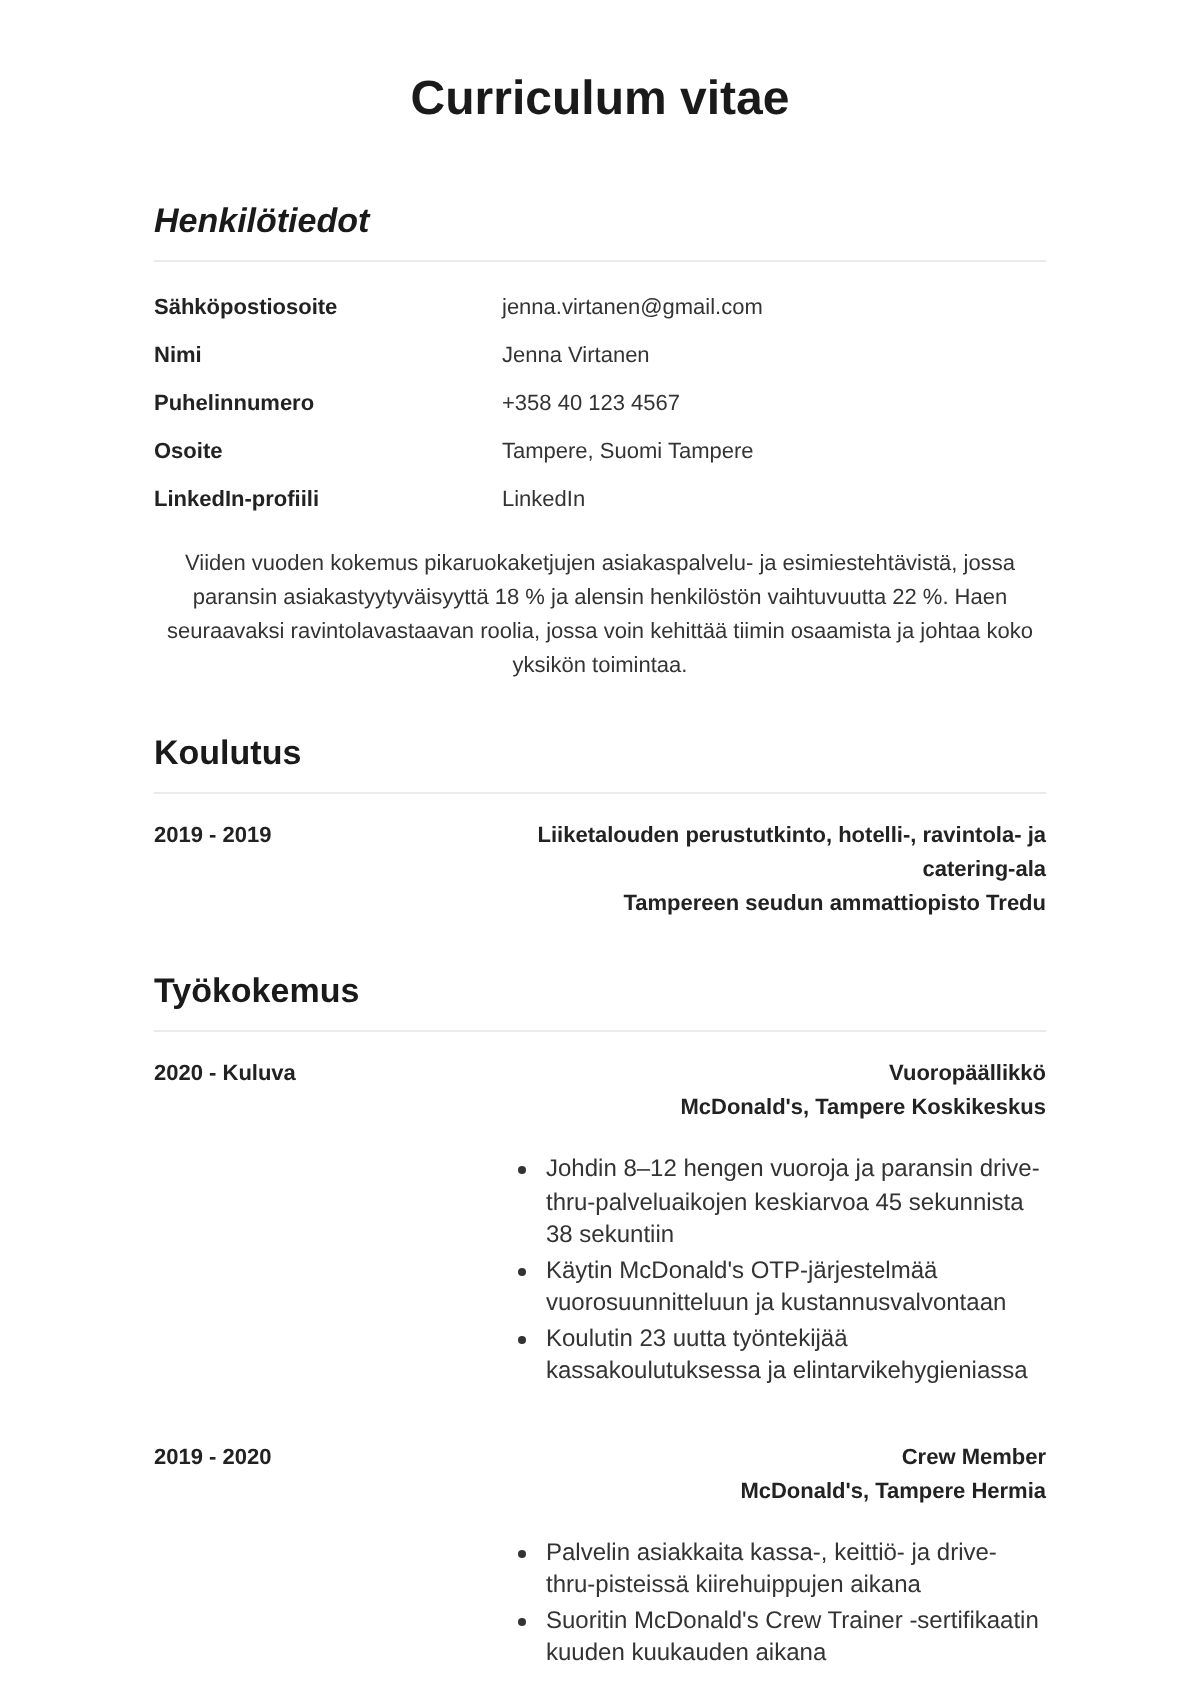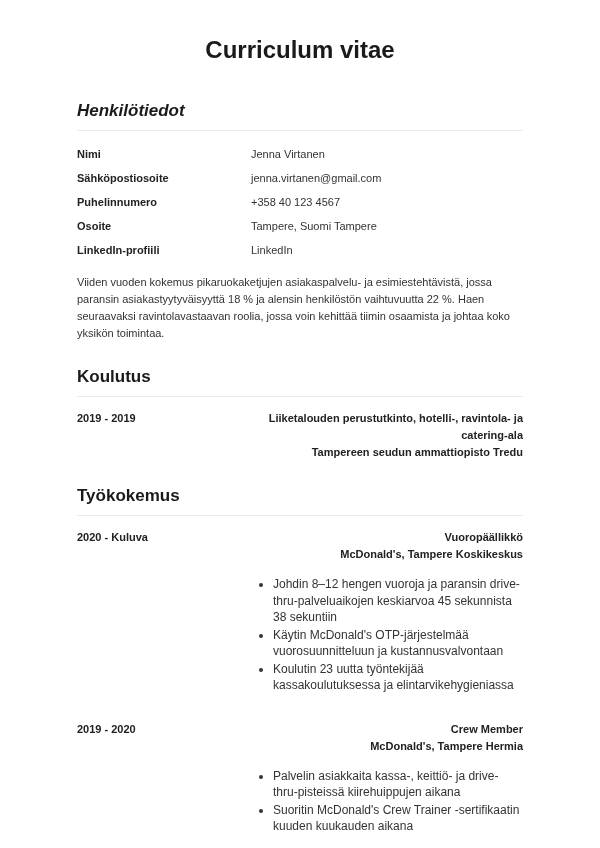--- a/index.html
+++ b/index.html
@@ -42,20 +42,21 @@
     flex: 0 0 174px;
     font-weight: bold;
     color: #222222;
   }
   .field-value { color: #333333; }
   .summary-text {
     margin-top: 16px;
     font-size: 11px;
     line-height: 17px;
     color: #333333;
+    text-align: center;
   }
   .entry {
     display: flex;
     margin-top: 13px;
     font-size: 11px;
     line-height: 17px;
   }
   .entry-dates {
     width: 174px;
     flex: 0 0 174px;
@@ -80,26 +81,26 @@
 <body>
 
 <div class="page">
 
   <h1 class="doc-title">Curriculum vitae</h1>
 
   <section>
     <h2 class="section-heading heading-first">Henkilötiedot</h2>
     <div class="fields">
       <div class="field-row">
+        <div class="field-label">Sähköpostiosoite</div>
+        <div class="field-value">jenna.virtanen@gmail.com</div>
+      </div>
+      <div class="field-row">
         <div class="field-label">Nimi</div>
         <div class="field-value">Jenna Virtanen</div>
-      </div>
-      <div class="field-row">
-        <div class="field-label">Sähköpostiosoite</div>
-        <div class="field-value">jenna.virtanen@gmail.com</div>
       </div>
       <div class="field-row">
         <div class="field-label">Puhelinnumero</div>
         <div class="field-value">+358 40 123 4567</div>
       </div>
       <div class="field-row">
         <div class="field-label">Osoite</div>
         <div class="field-value">Tampere, Suomi Tampere</div>
       </div>
       <div class="field-row">

